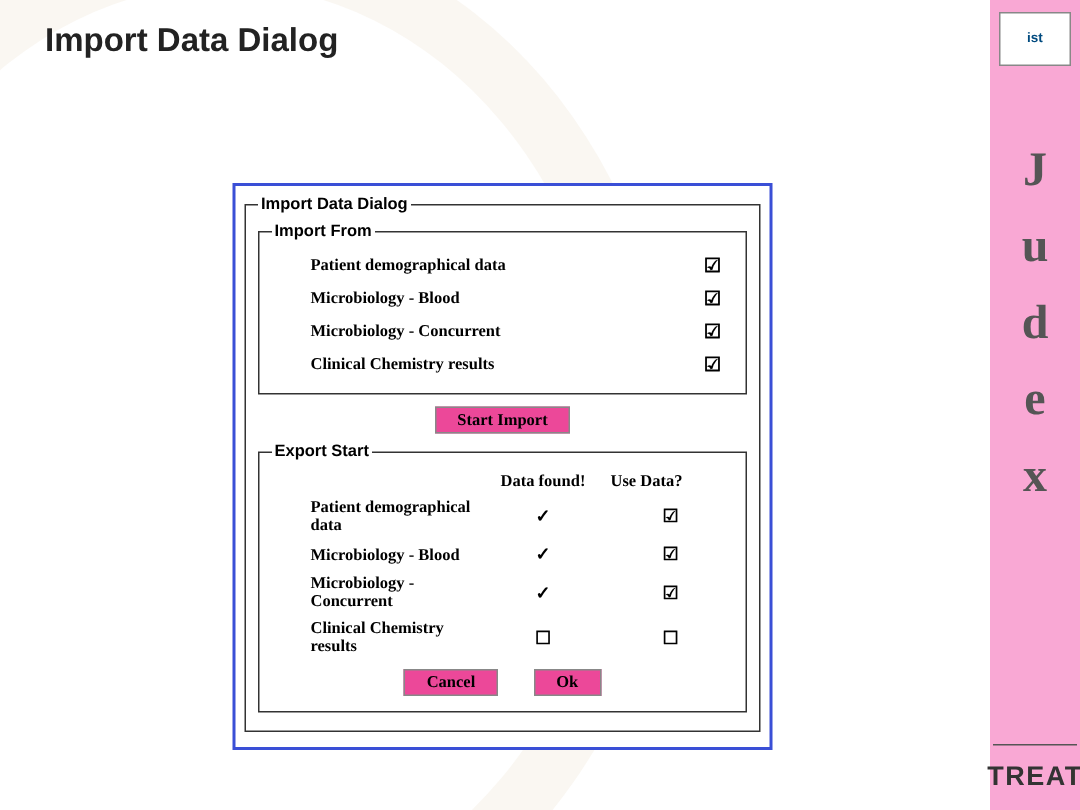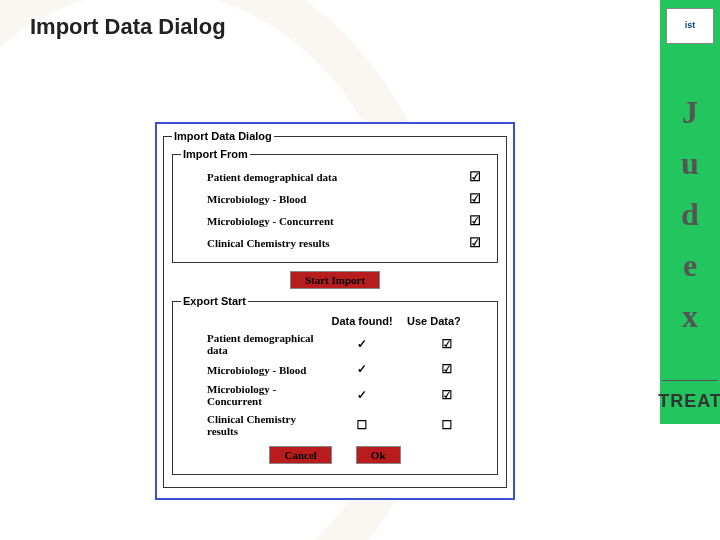--- a/index.html
+++ b/index.html
@@ -30,22 +30,22 @@
     font-size: 22px;
     font-weight: bold;
     color: #222;
     z-index: 2;
   }
   .sidebar {
     position: absolute;
     right: 0;
     top: 0;
     width: 60px;
-    height: 424px;
-    background: #22c55e;
+    height: 540px;
+    background: #f9a8d4;
     color: #666;
     display: flex;
     flex-direction: column;
     align-items: center;
     z-index: 3;
   }
   .logo-box {
     width: 48px;
     height: 36px;
     background: #fff;
@@ -118,34 +118,34 @@
     margin-left: 24px;
   }
   .import-from .row .label { flex: 1; }
   .import-from .row .chk { width: 24px; text-align: center; font-size: 13px; }
   .start-row {
     display: flex;
     justify-content: center;
     padding: 4px 0 6px 0;
   }
   .btn {
-    background: #b91c1c;
+    background: #ec4899;
     border: 1px solid #888;
     padding: 2px 14px;
     font-size: 11px;
     font-family: 'Times New Roman', serif;
     font-weight: bold;
     cursor: pointer;
   }
   .export-data .header-row {
     display: flex;
     font-size: 11px;
     font-weight: bold;
     padding: 2px 2px 2px 2px;
-    font-family: Liberation Sans, sans-serif;
+    font-family: Liberation Serif, serif;
   }
   .export-data .header-row .hlabel { flex: 1; }
   .export-data .header-row .hfound { width: 90px; text-align: center; }
   .export-data .header-row .huse { width: 80px; }
   .export-data .row .label { flex: 1; }
   .export-data .row .found { width: 90px; text-align: center; font-size: 12px; }
   .export-data .row .use { width: 80px; text-align: center; font-size: 12px; }
   .btn-row {
     display: flex;
     justify-content: center;

